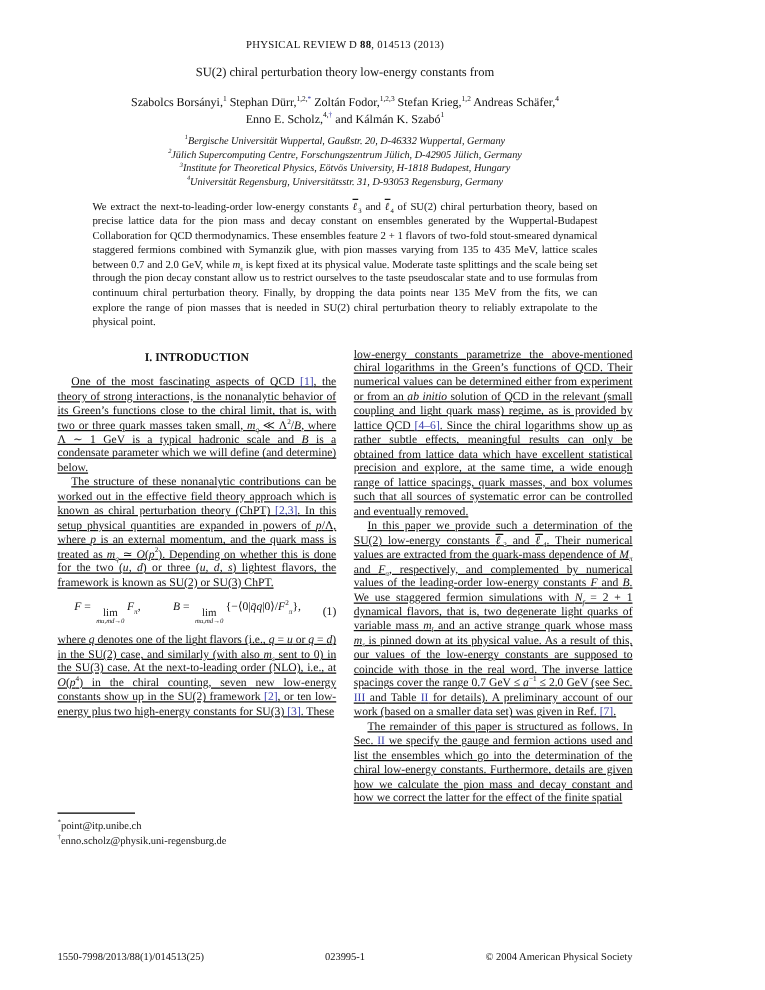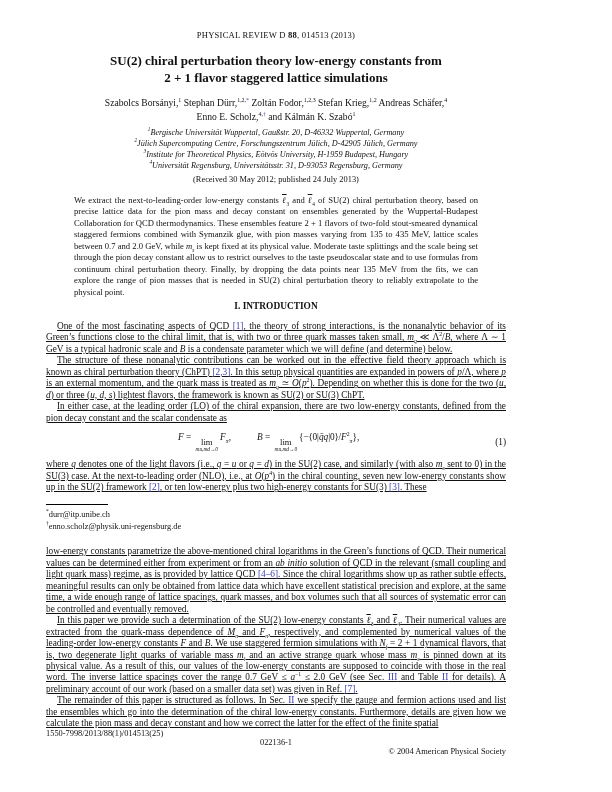--- a/index.html
+++ b/index.html
@@ -8,50 +8,50 @@
   }
   html,body{margin:0;padding:0;background:#ffffff;}
   body{width:612px;height:792px;overflow:hidden;
        font-family:"Liberation Serif","DejaVu Serif",serif;color:var(--ink);}
   .page{position:relative;width:552px;height:792px;box-sizing:border-box;
         padding:30px 46px 0 46px;}
   
   .journal-line{text-align:center;font-size:8.6px;letter-spacing:.2px;}
   .journal-line .vol{font-weight:bold;}
   
-  .title{margin-top:13px;text-align:center;font-weight:bold;font-size:13px;line-height:1.28;}
+  .title{margin-top:13px;text-align:center;font-weight:normal;font-size:10px;line-height:1.28;}
   
   .authors{margin-top:10px;text-align:center;font-size:9.6px;line-height:1.4;}
   
   .affiliations{margin-top:4px;text-align:center;font-size:8.2px;font-style:italic;line-height:1.35;}
   .aff-sup{vertical-align:super;font-size:.62em;line-height:0;}
   .received{margin-top:3px;text-align:center;font-size:8.4px;font-style:normal;}
   
   .abstract{margin:9px 28px 0 28px;font-size:8.6px;line-height:1.34;text-align:justify;}
   .doi-row{display:flex;justify-content:space-between;margin:11px 28px 0 28px;font-size:8.4px;}
   .doi-link{color:var(--link);}
   
-  .columns{display:flex;gap:14px;min-height:400px;text-align:justify;
-           font-size:9.3px;line-height:1.235;flex-direction:column;}
+  .columns{display:flex;gap:14px;margin-top:15px;min-height:400px;text-align:justify;
+           font-size:9.3px;line-height:1.235;}
   .col{flex:1;min-width:0;}
   .col-left{display:flex;flex-direction:column;}
   .sec-heading{font-weight:bold;text-align:center;font-size:9.4px;margin:3px 0 8px 0;}
   p.para{margin:0;text-decoration:underline;}
   p.indent{text-indent:11px;}
   
   .equation{display:flex;align-items:center;margin:8px 0 7px 0;}
   .eq-center{flex:1;display:flex;justify-content:center;align-items:center;}
   .eq-gap{display:inline-block;width:26px;}
   .eq-no{margin-left:4px;}
   
   .footnotes{margin-top:auto;padding-top:10px;font-size:8.4px;line-height:1.4;text-align:left;}
   .fn-rule{width:62px;border-top:1px solid #000;margin-bottom:4px;}
   .fn-marker{vertical-align:super;font-size:.65em;line-height:0;}
   
-  .footer{position:absolute;left:46px;right:46px;bottom:36px;display:flex;font-size:8.4px;flex-direction:column;}
+  .footer{position:absolute;left:46px;right:46px;bottom:22px;display:flex;font-size:8.4px;}
   .footer .f-left{flex:1;text-align:left;}
   .footer .f-center{flex:1;text-align:center;}
   .footer .f-right{flex:1;text-align:right;}
   
   .sg-i{font-style:italic;}
   .sg-c{color:var(--link);}
   .sg-ov{font-style:italic;text-decoration:overline;}
   .sg-sup,.sg-supr,.sg-supc{vertical-align:super;font-size:.62em;line-height:0;}
   .sg-supc{color:var(--link);}
   .sg-sub,.sg-subr{vertical-align:sub;font-size:.62em;line-height:0;}
@@ -62,69 +62,66 @@
 </style>
 </head>
 <body>
 
 <div class="page">
 
   <div class="journal-line"><span>PHYSICAL REVIEW D </span><span class="vol">88</span><span>, 014513 (2013)</span></div>
 
   <div class="title">
     <div>SU(2) chiral perturbation theory low-energy constants from</div>
-    <div>2 + 1 flavor staggered lattice simulations</div>
   </div>
 
   <div class="authors">
     <div>Szabolcs Borsányi,<span class="sg-supr">1</span> Stephan Dürr,<span class="sg-supr">1,2,</span><span class="sg-supc">*</span> Zoltán Fodor,<span class="sg-supr">1,2,3</span> Stefan Krieg,<span class="sg-supr">1,2</span> Andreas Schäfer,<span class="sg-supr">4</span></div>
     <div>Enno E. Scholz,<span class="sg-supr">4,</span><span class="sg-supc">†</span> and Kálmán K. Szabó<span class="sg-supr">1</span></div>
   </div>
 
   <div class="affiliations">
     <div><span class="aff-sup">1</span><span>Bergische Universität Wuppertal, Gaußstr. 20, D-46332 Wuppertal, Germany</span></div>
     <div><span class="aff-sup">2</span><span>Jülich Supercomputing Centre, Forschungszentrum Jülich, D-42905 Jülich, Germany</span></div>
-    <div><span class="aff-sup">3</span><span>Institute for Theoretical Physics, Eötvös University, H-1959 Budapest, Hungary</span></div>
+    <div><span class="aff-sup">3</span><span>Institute for Theoretical Physics, Eötvös University, H-1818 Budapest, Hungary</span></div>
     <div><span class="aff-sup">4</span><span>Universität Regensburg, Universitätsstr. 31, D-93053 Regensburg, Germany</span></div>
-    <div class="received">(Received 30 May 2012; published 24 July 2013)</div>
   </div>
 
   <div class="abstract">We extract the next-to-leading-order low-energy constants <span class="sg-ov">ℓ</span><span class="sg-subr">3</span> and <span class="sg-ov">ℓ</span><span class="sg-subr">4</span> of SU(2) chiral perturbation theory, based on precise lattice data for the pion mass and decay constant on ensembles generated by the Wuppertal-Budapest Collaboration for QCD thermodynamics. These ensembles feature 2 + 1 flavors of two-fold stout-smeared dynamical staggered fermions combined with Symanzik glue, with pion masses varying from 135 to 435 MeV, lattice scales between 0.7 and 2.0 GeV, while <span class="sg-i">m</span><span class="sg-sub">s</span> is kept fixed at its physical value. Moderate taste splittings and the scale being set through the pion decay constant allow us to restrict ourselves to the taste pseudoscalar state and to use formulas from continuum chiral perturbation theory. Finally, by dropping the data points near 135 MeV from the fits, we can explore the range of pion masses that is needed in SU(2) chiral perturbation theory to reliably extrapolate to the physical point.</div>
 
 
   <div class="columns">
 
     <div class="col col-left">
       <div class="sec-heading">I. INTRODUCTION</div>
       <p class="para indent">One of the most fascinating aspects of QCD <span class="sg-c">[1]</span>, the theory of strong interactions, is the nonanalytic behavior of its Green’s functions close to the chiral limit, that is, with two or three quark masses taken small, <span class="sg-i">m</span><span class="sg-sub">q</span> ≪ Λ<span class="sg-sup">2</span>/<span class="sg-i">B</span>, where Λ ∼ 1 GeV is a typical hadronic scale and <span class="sg-i">B</span> is a condensate parameter which we will define (and determine) below.</p>
       <p class="para indent">The structure of these nonanalytic contributions can be worked out in the effective field theory approach which is known as chiral perturbation theory (ChPT) <span class="sg-c">[2,3]</span>. In this setup physical quantities are expanded in powers of <span class="sg-i">p</span>/Λ, where <span class="sg-i">p</span> is an external momentum, and the quark mass is treated as <span class="sg-i">m</span><span class="sg-sub">q</span> ≃ <span class="sg-i">O</span>(<span class="sg-i">p</span><span class="sg-sup">2</span>). Depending on whether this is done for the two (<span class="sg-i">u, d</span>) or three (<span class="sg-i">u, d, s</span>) lightest flavors, the framework is known as SU(2) or SU(3) ChPT.</p>
-      <p class="para indent">In either case, at the leading order (LO) of the chiral expansion, there are two low-energy constants, defined from the pion decay constant and the scalar condensate as</p>
       <div class="equation">
         <span class="eq-center">
           <span><span class="sg-i">F</span> = <span class="sg-lim">mu,md→0</span><span class="sg-i">F</span><span class="sg-sub">π</span>,</span>
           <span class="eq-gap"></span>
           <span><span class="sg-i">B</span> = <span class="sg-lim">mu,md→0</span>{−⟨0|<span class="sg-i">q̄q</span>|0⟩/<span class="sg-i">F</span><span class="sg-sup">2</span><span class="sg-sub">π</span>},</span>
         </span>
         <span class="eq-no">(1)</span>
       </div>
       <p class="para">where <span class="sg-i">q</span> denotes one of the light flavors (i.e., <span class="sg-i">q</span> = <span class="sg-i">u</span> or <span class="sg-i">q</span> = <span class="sg-i">d</span>) in the SU(2) case, and similarly (with also <span class="sg-i">m</span><span class="sg-sub">s</span> sent to 0) in the SU(3) case. At the next-to-leading order (NLO), i.e., at <span class="sg-i">O</span>(<span class="sg-i">p</span><span class="sg-sup">4</span>) in the chiral counting, seven new low-energy constants show up in the SU(2) framework <span class="sg-c">[2]</span>, or ten low-energy plus two high-energy constants for SU(3) <span class="sg-c">[3]</span>. These</p>
       <div class="footnotes">
         <div class="fn-rule"></div>
-        <div><span class="fn-marker">*</span><span>durr@itp.unibe.ch</span></div>
+        <div><span class="fn-marker">*</span><span>point@itp.unibe.ch</span></div>
         <div><span class="fn-marker">†</span><span>enno.scholz@physik.uni-regensburg.de</span></div>
       </div>
     </div>
 
     <div class="col">
       <p class="para">low-energy constants parametrize the above-mentioned chiral logarithms in the Green’s functions of QCD. Their numerical values can be determined either from experiment or from an <span class="sg-i">ab initio</span> solution of QCD in the relevant (small coupling and light quark mass) regime, as is provided by lattice QCD <span class="sg-c">[4–6]</span>. Since the chiral logarithms show up as rather subtle effects, meaningful results can only be obtained from lattice data which have excellent statistical precision and explore, at the same time, a wide enough range of lattice spacings, quark masses, and box volumes such that all sources of systematic error can be controlled and eventually removed.</p>
       <p class="para indent">In this paper we provide such a determination of the SU(2) low-energy constants <span class="sg-ov">ℓ</span><span class="sg-subr">3</span> and <span class="sg-ov">ℓ</span><span class="sg-subr">4</span>. Their numerical values are extracted from the quark-mass dependence of <span class="sg-i">M</span><span class="sg-sub">π</span> and <span class="sg-i">F</span><span class="sg-sub">π</span>, respectively, and complemented by numerical values of the leading-order low-energy constants <span class="sg-i">F</span> and <span class="sg-i">B</span>. We use staggered fermion simulations with <span class="sg-i">N</span><span class="sg-sub">f</span> = 2 + 1 dynamical flavors, that is, two degenerate light quarks of variable mass <span class="sg-i">m</span><span class="sg-sub">l</span> and an active strange quark whose mass <span class="sg-i">m</span><span class="sg-sub">s</span> is pinned down at its physical value. As a result of this, our values of the low-energy constants are supposed to coincide with those in the real word. The inverse lattice spacings cover the range 0.7 GeV ≤ <span class="sg-i">a</span><span class="sg-sup">−1</span> ≤ 2.0 GeV (see Sec. <span class="sg-c">III</span> and Table <span class="sg-c">II</span> for details). A preliminary account of our work (based on a smaller data set) was given in Ref. <span class="sg-c">[7]</span>.</p>
       <p class="para indent">The remainder of this paper is structured as follows. In Sec. <span class="sg-c">II</span> we specify the gauge and fermion actions used and list the ensembles which go into the determination of the chiral low-energy constants. Furthermore, details are given how we calculate the pion mass and decay constant and how we correct the latter for the effect of the finite spatial</p>
     </div>
 
   </div>
 
   <div class="footer">
     <span class="f-left">1550-7998/2013/88(1)/014513(25)</span>
-    <span class="f-center">022136-1</span>
+    <span class="f-center">023995-1</span>
     <span class="f-right">© 2004 American Physical Society</span>
   </div>
 
 </div>
 
 </body></html>

